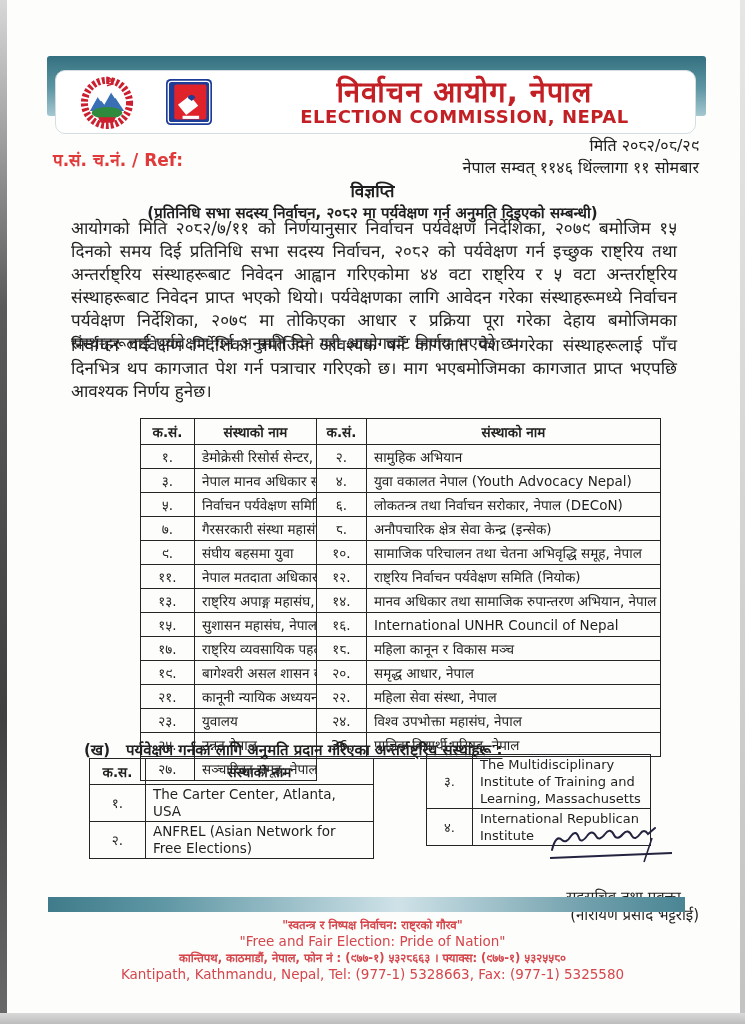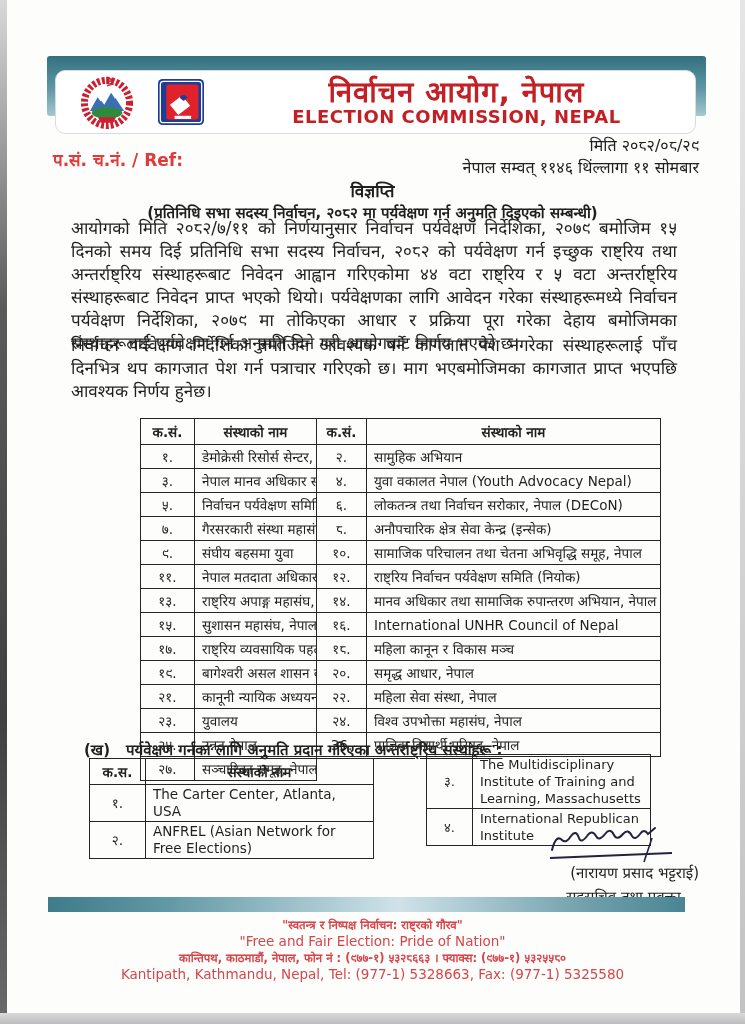--- a/index.html
+++ b/index.html
@@ -16,21 +16,21 @@
   
   .edge{position:absolute;}
   .edge-left{left:0;top:0;width:7px;height:100%;background:linear-gradient(180deg,#d8d8d8,#5a5a5a 30%,#404040 70%,#6a6a6a);}
   .edge-right{right:0;top:0;width:5px;height:100%;background:linear-gradient(180deg,#e6e6e6,#c2c2c2);}
   .edge-bottom{left:0;bottom:0;width:100%;height:11px;background:linear-gradient(180deg,#d9d9d9,#bdbdbd);}
 
   
   .header-band{position:absolute;left:47px;top:56px;width:659px;height:60px;
     background:linear-gradient(180deg,#33707f,#5f97a4 55%,#a5c8d1);border-radius:3px;}
   .header-box{position:absolute;left:55px;top:70px;width:641px;height:64px;background:#fff;
-    border:1px solid #d4dde0;border-radius:10px;display:flex;align-items:center;padding:2px 10px 2px 24px;box-sizing:border-box;gap:24px;}
+    border:1px solid #d4dde0;border-radius:10px;display:flex;align-items:center;padding:2px 10px 2px 24px;box-sizing:border-box;gap:32px;}
   .org-names{display:flex;flex-direction:column;align-items:center;flex:1;line-height:1.05;}
   .org-np{font-size:29px;font-weight:bold;color:var(--brand-red);letter-spacing:1px;}
   .org-en{font-size:18px;font-weight:bold;color:var(--brand-red);letter-spacing:.5px;}
 
   
   .stamp{position:absolute;left:326px;top:44px;width:152px;height:120px;z-index:6;pointer-events:none;opacity:.8;}
 
   .date1{position:absolute;right:46px;top:134px;font-size:16px;}
   .ref{position:absolute;left:53px;top:148px;font-size:17px;font-weight:bold;color:#e03a3a;}
   .date2{position:absolute;right:46px;top:156px;font-size:16px;}
@@ -56,21 +56,21 @@
   td.num{text-align:center;width:1%;}
   td.ghost{border:none;background:transparent;}
 
   .tbl-a{position:absolute;left:140px;top:418px;width:520px;table-layout:fixed;}
   .tbl-b-left{position:absolute;left:89px;top:758px;width:284px;table-layout:fixed;}
   .tbl-b-left td{white-space:normal;line-height:17px;}
   .tbl-b-right{position:absolute;left:426px;top:754px;width:224px;table-layout:fixed;}
   .tbl-b-right td{white-space:normal;line-height:17px;font-size:13px;}
 
   .sign-scribble{position:absolute;left:548px;top:824px;}
-  .sign-name{position:absolute;right:46px;top:862px;font-size:15px;}
+  .sign-name{position:absolute;right:46px;top:904px;font-size:15px;}
   .sign-title{position:absolute;right:64px;top:886px;font-size:15px;}
 
   .footer-bar{position:absolute;left:48px;top:897px;width:637px;height:15px;
     background:linear-gradient(90deg,#3f7b8a,#5f97a4 18%,#cfe2e8 55%,#6f9fab 85%,#4a8594);}
   .footer{position:absolute;left:0;top:917px;width:100%;text-align:center;color:var(--footer-red);}
   .footer .f-np-slogan{font-size:11.5px;font-weight:bold;line-height:16px;}
   .footer .f-en-slogan{font-size:13.5px;line-height:17px;}
   .footer .f-np-addr{font-size:11.5px;font-weight:bold;line-height:16px;}
   .footer .f-en-addr{font-size:13.5px;line-height:17px;}
   .footer .f-contact{font-size:13.5px;line-height:17px;margin-top:44px;}

